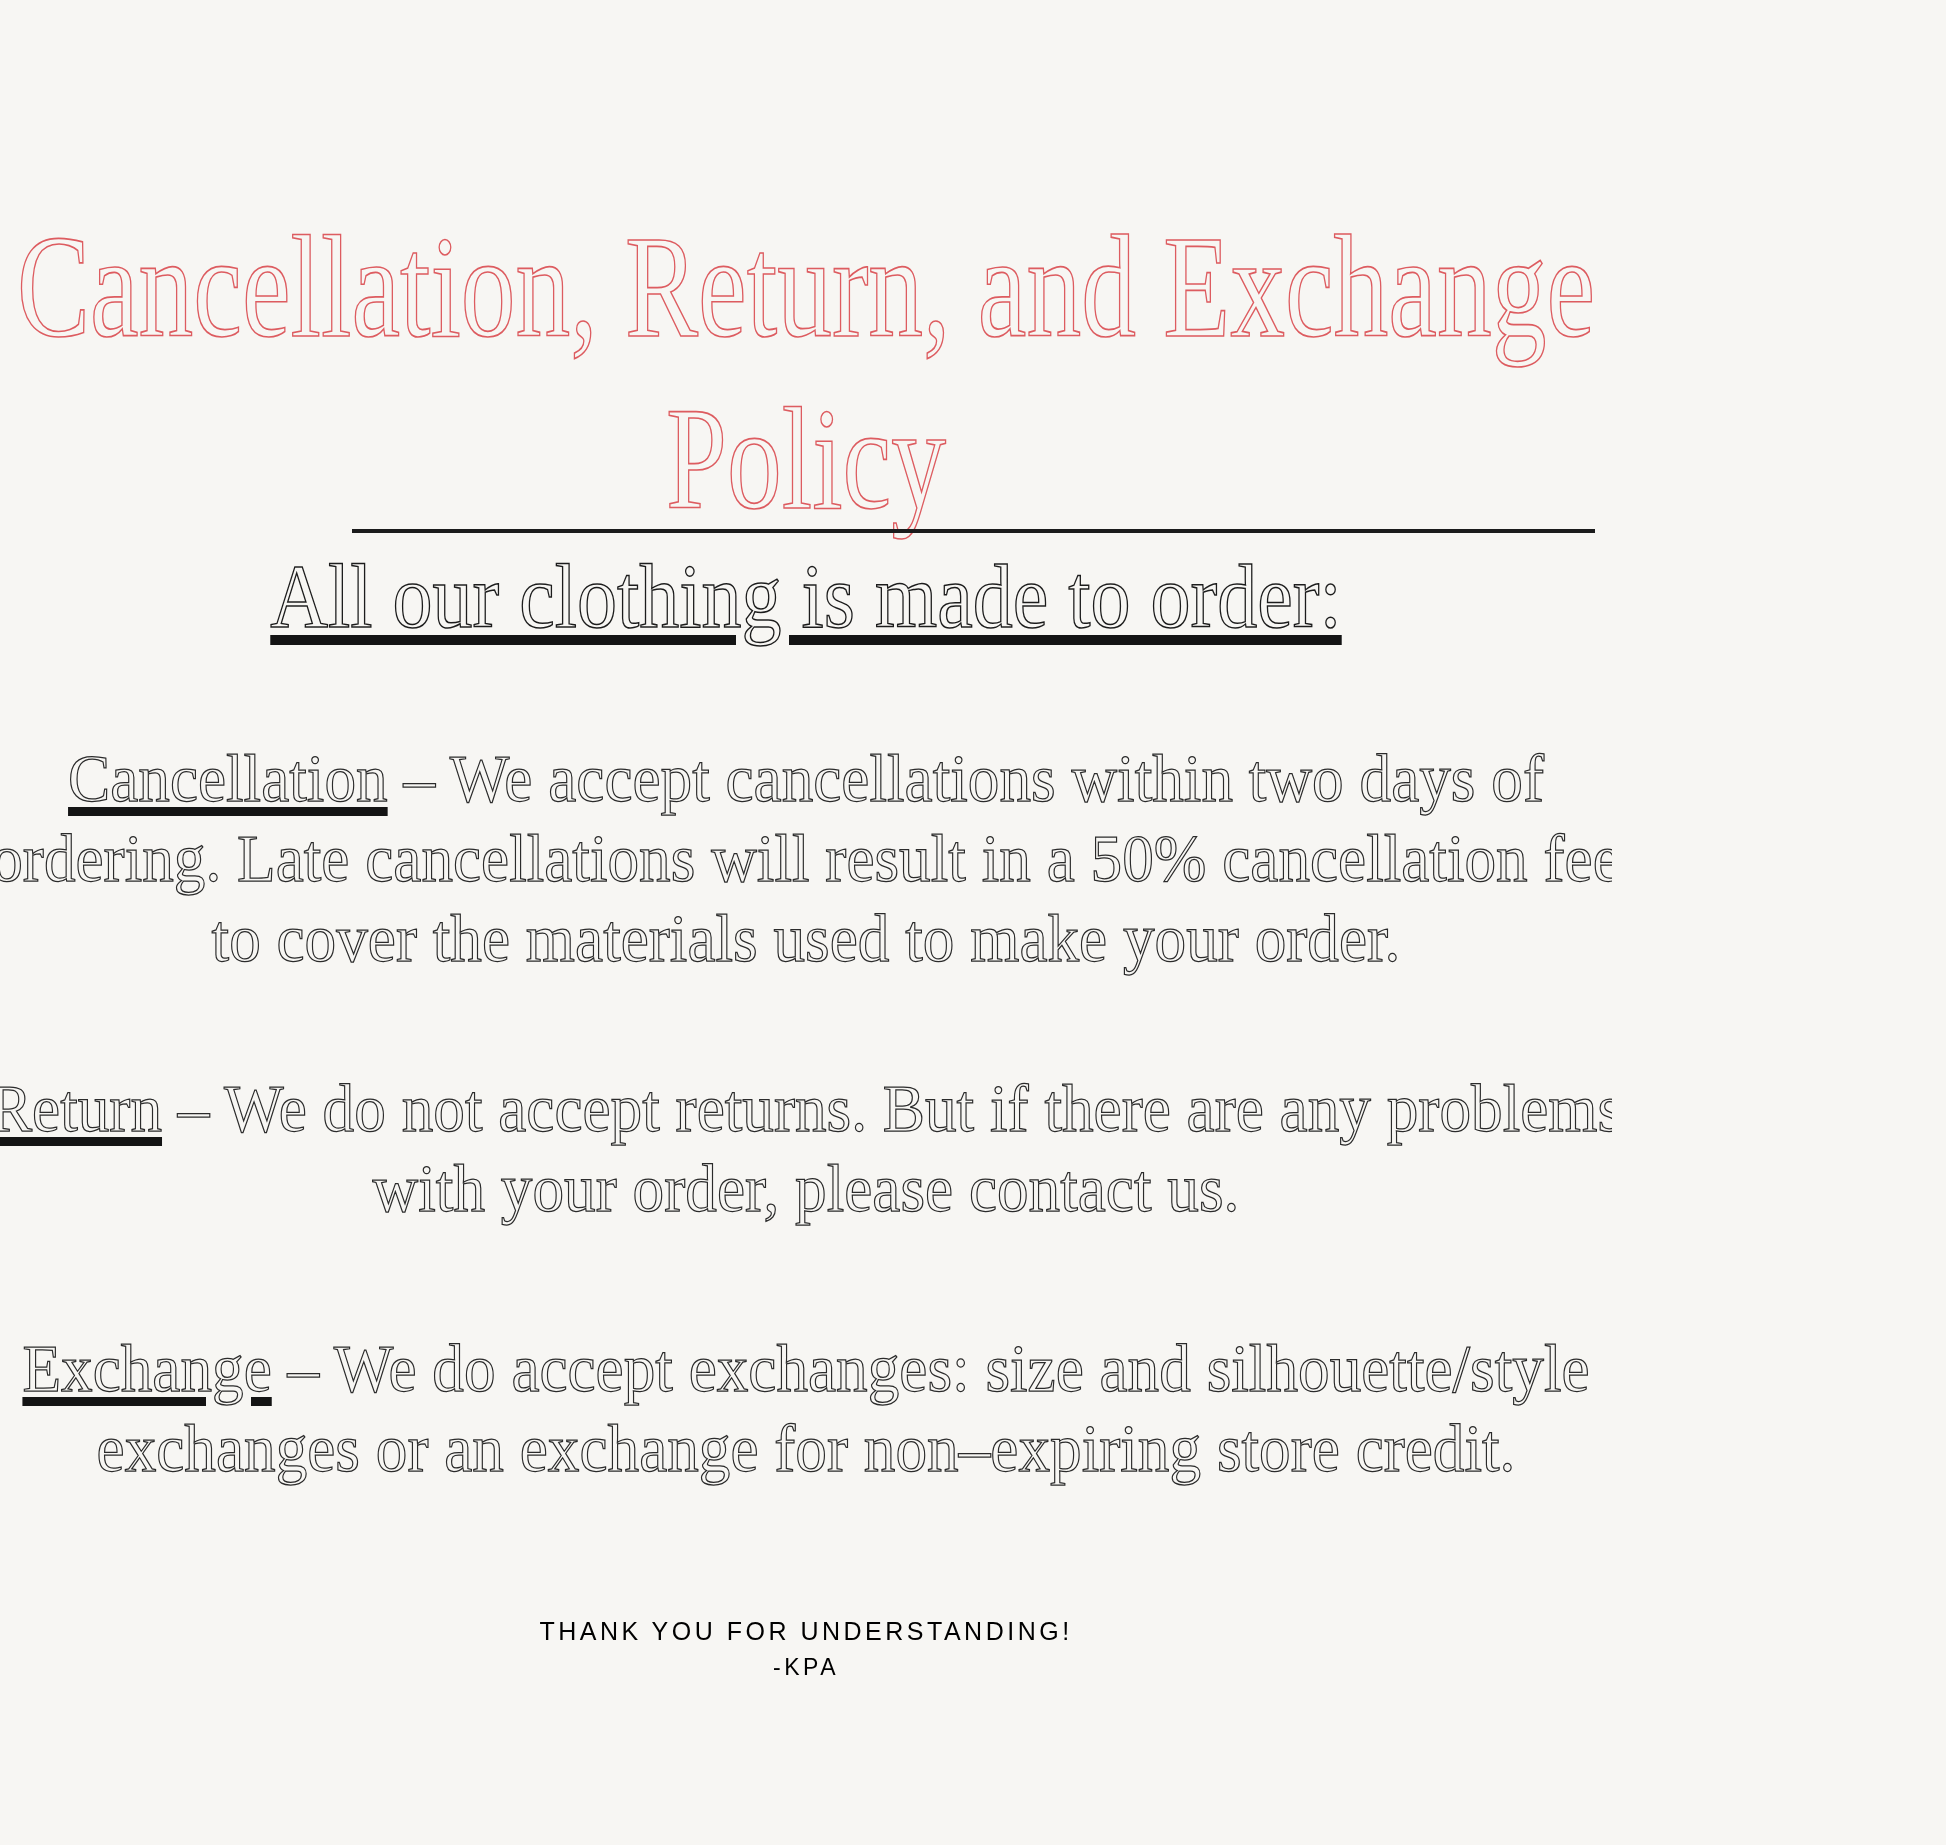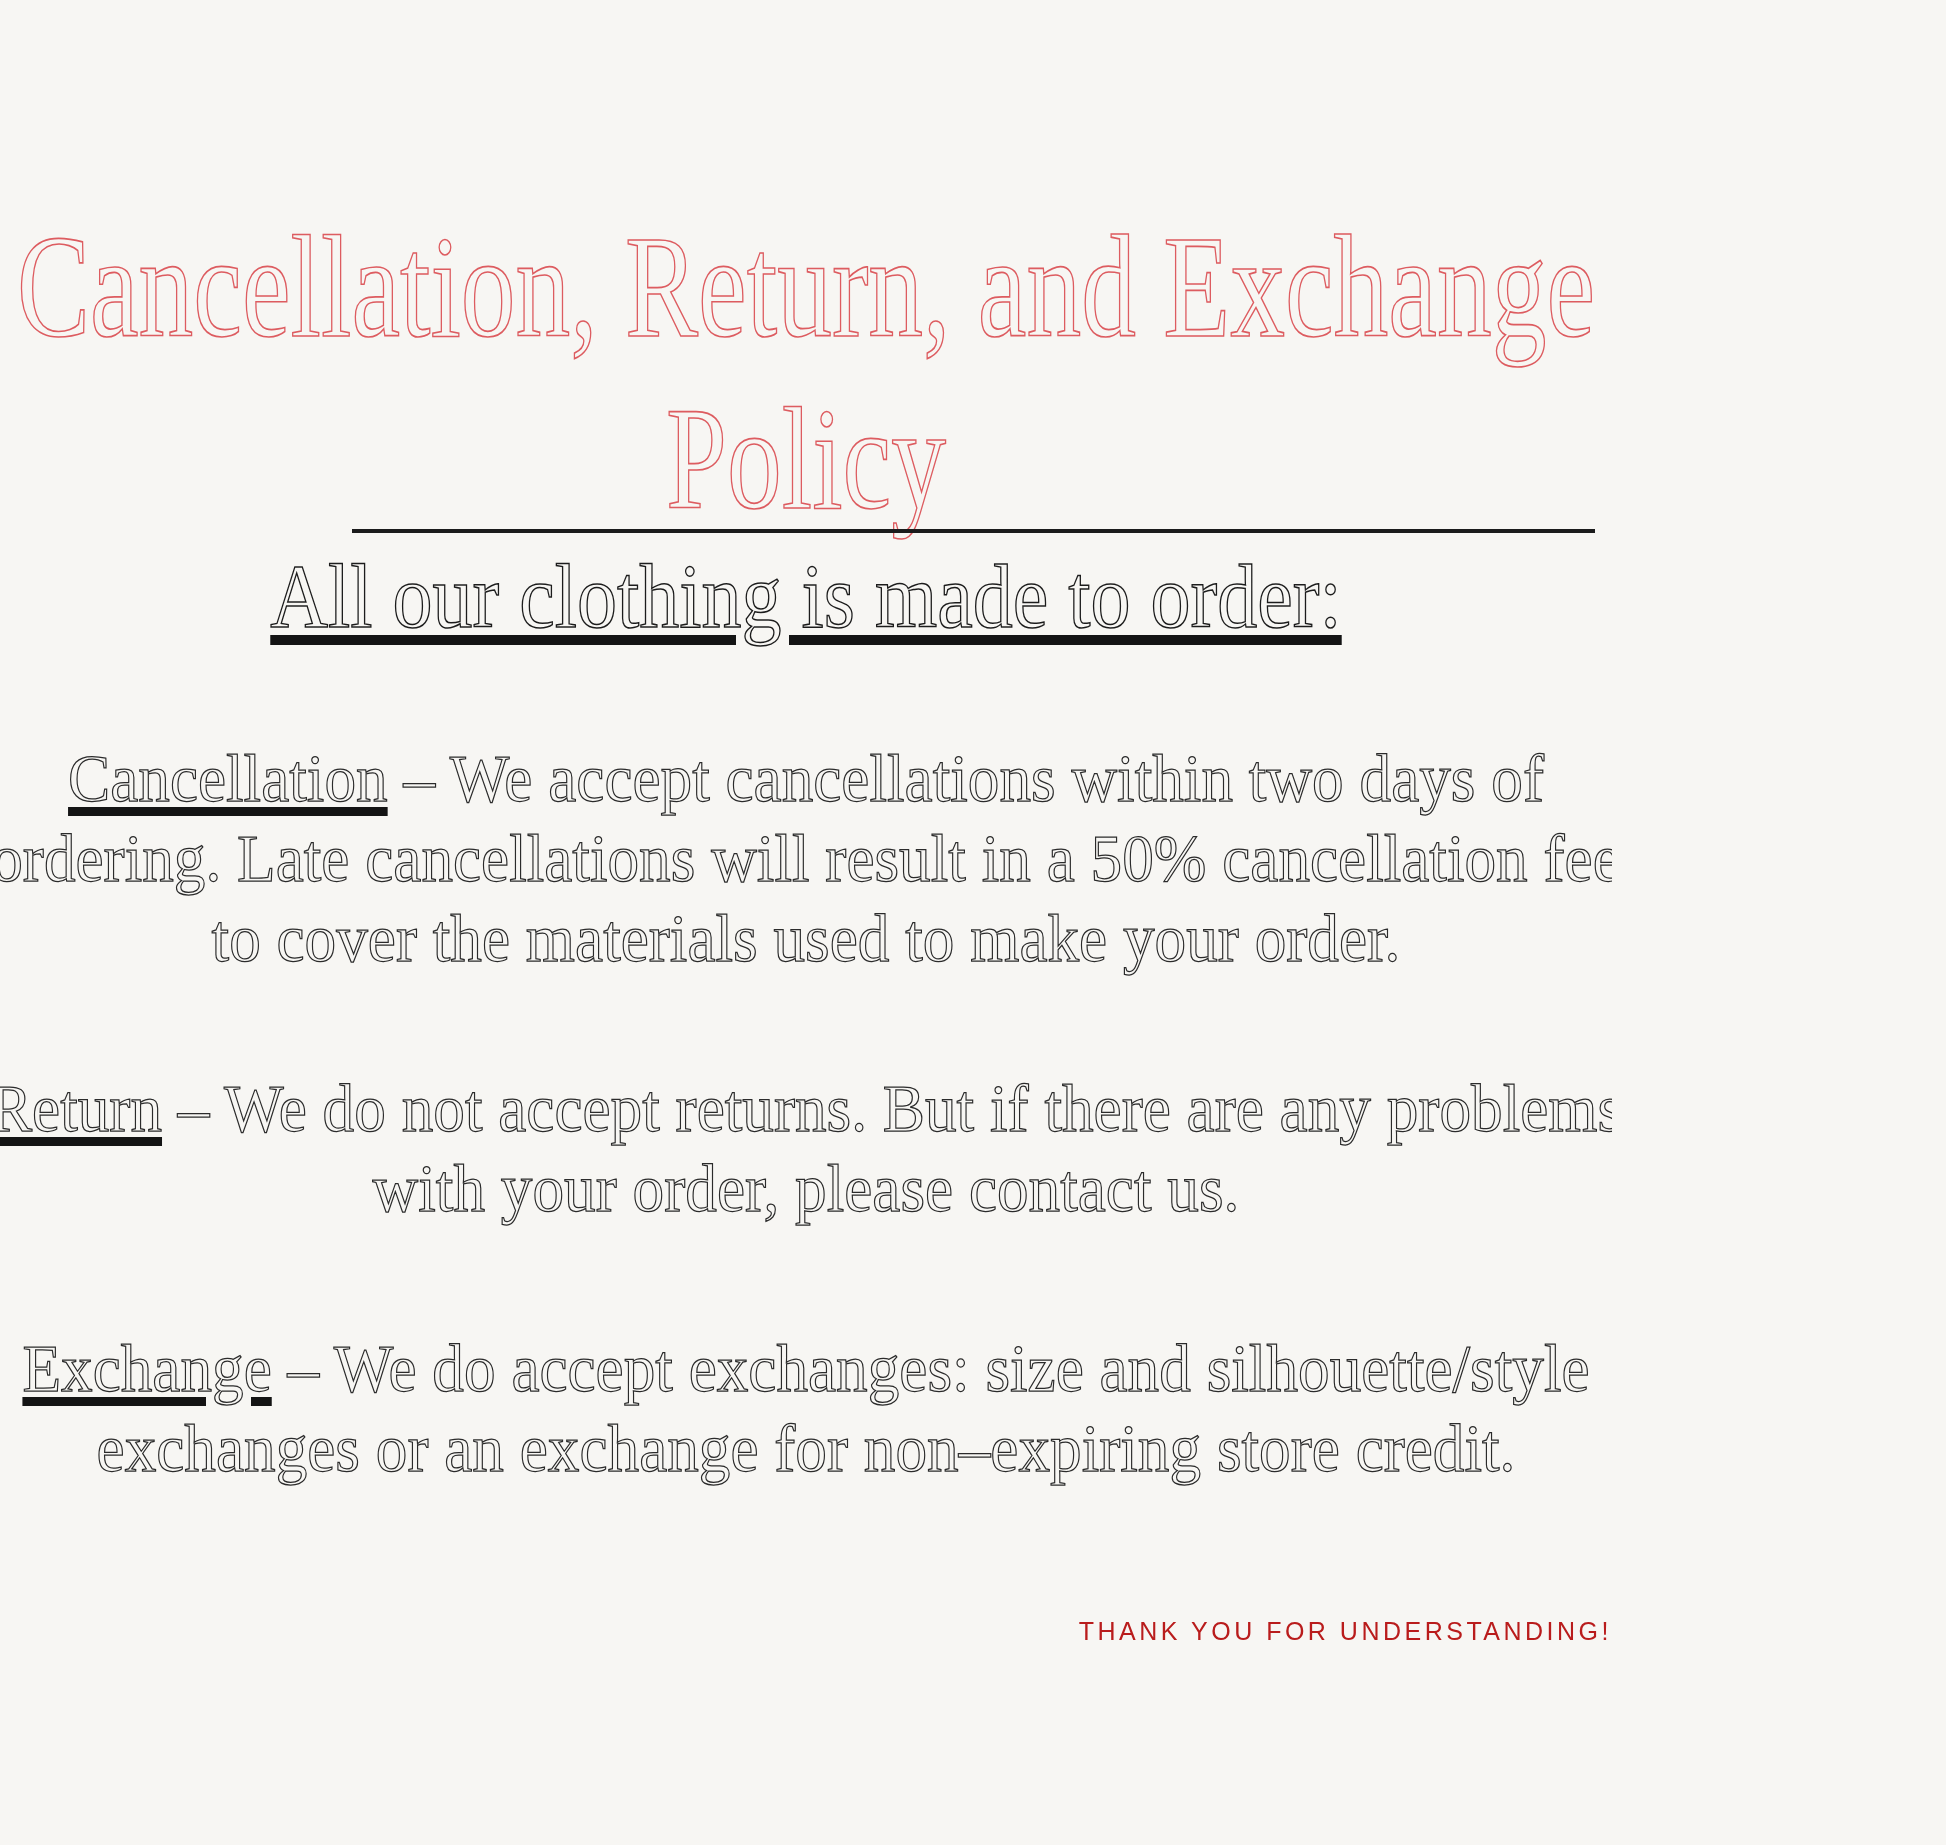--- a/index.html
+++ b/index.html
@@ -82,22 +82,22 @@
   .p1 { top: 738px; }
   .p2 { top: 1068px; }
   .p3 { top: 1328px; }
 
   
   .foot {
     position: absolute;
     top: 1616px;
     left: 0;
     width: 100%;
-    text-align: right;
-    color: #b91c1c;
+    text-align: center;
+    color: #000000;
     font-family: "Liberation Sans", "DejaVu Sans", sans-serif;
   }
   .f1 { font-size: 25px; letter-spacing: 3.5px; line-height: 30px; }
   .f2 { font-size: 23px; letter-spacing: 3.5px; line-height: 30px; margin-top: 6px; }
 </style>
 </head>
 <body>
 
 <div class="page">
 
@@ -123,15 +123,16 @@
     <div>with your order, please contact us.</div>
   </section>
 
   <section class="squeeze para p3">
     <div><span class="u">Exchange</span><span> – We do accept exchanges: size and silhouette/style</span></div>
     <div>exchanges or an exchange for non–expiring store credit.</div>
   </section>
 
   <footer class="foot">
     <div class="f1">THANK YOU FOR UNDERSTANDING!</div>
+    <div class="f2">-KPA</div>
   </footer>
 
 </div>
 
 </body></html>

